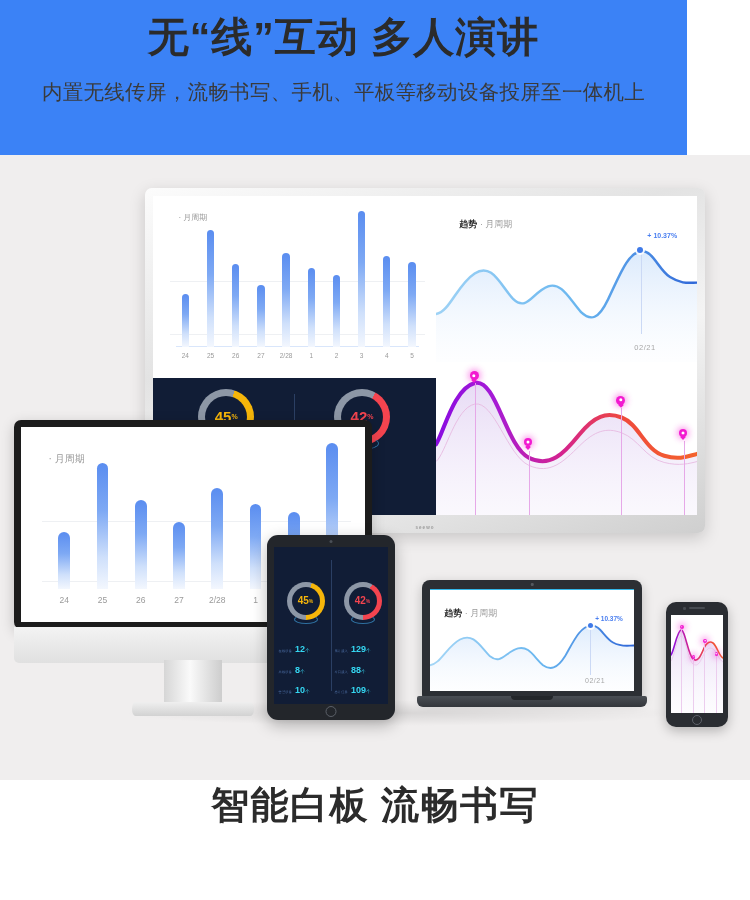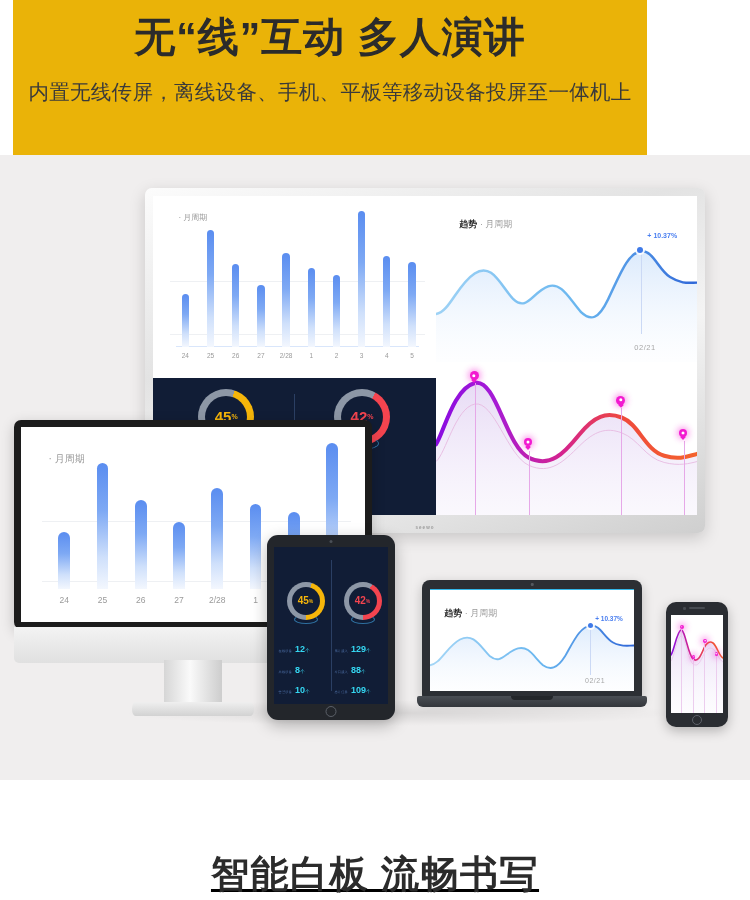--- a/index.html
+++ b/index.html
@@ -2,22 +2,22 @@
 <html><head>
 <meta charset="utf-8">
 <style>
   * { margin:0; padding:0; box-sizing:border-box; }
   html,body { width:750px; height:900px; background:#ffffff;
     font-family:"Liberation Sans","DejaVu Sans",sans-serif; }
 
   #page { position:relative; width:750px; height:900px; overflow:hidden; background:#fff; }
 
   
-  .header { position:absolute; left:13px; top:0; width:634px; height:155px;
-    background:#eab308; text-align:center; }
+  .header { position:absolute; left:0; top:0; width:687px; height:155px;
+    background:#3b82f6; text-align:center; }
   .headline { font-size:41px; font-weight:bold; color:#2b2b2b; letter-spacing:1px;
     line-height:1; padding-top:17px; white-space:nowrap; }
   .subline { font-size:20.5px; color:#3a3a3a; line-height:1.52; padding-top:18px;
     letter-spacing:.3px; white-space:nowrap; }
 
   
   .stage { position:absolute; left:0; top:155px; width:750px; height:625px;
     background:#f0eeee; }
 
   
@@ -128,33 +128,33 @@
     width:2.5px; height:2.5px; border-radius:50%; background:#474b51; }
   .ph-home { position:absolute; left:50%; bottom:2px; transform:translateX(-50%);
     width:10px; height:10px; border-radius:50%; border:1px solid #5d6169; }
 
   
   .floorshadow { position:absolute; left:120px; top:545px; width:560px; height:26px;
     background:radial-gradient(ellipse at center, rgba(0,0,0,.10) 0%, rgba(0,0,0,0) 70%); }
 
   
   .footer { position:absolute; left:0; top:780px; width:750px; height:120px;
-    background:#fff; display:flex; align-items:flex-end; justify-content:center;text-decoration:underline; }
+    background:#fff; display:flex; align-items:flex-start; justify-content:center; }
   .footline { font-size:38px; font-weight:bold; color:#2b2b2b; letter-spacing:1.5px;
     white-space:nowrap; }
 </style>
 </head>
 <body>
 
 <div id="page">
 
   <div class="header">
     <div class="headline">无“线”互动 多人演讲</div>
     <div class="subline">
-      <div>内置无线传屏，离线设备、手机、平板等移动设备投屏至一体机上</div>
+      <div>内置无线传屏，流畅书写、手机、平板等移动设备投屏至一体机上</div>
     </div>
   </div>
 
   <div class="stage">
 
     <div class="floorshadow"></div>
 
     <div class="board">
       <div class="board-frame">
         <div class="board-screen">

